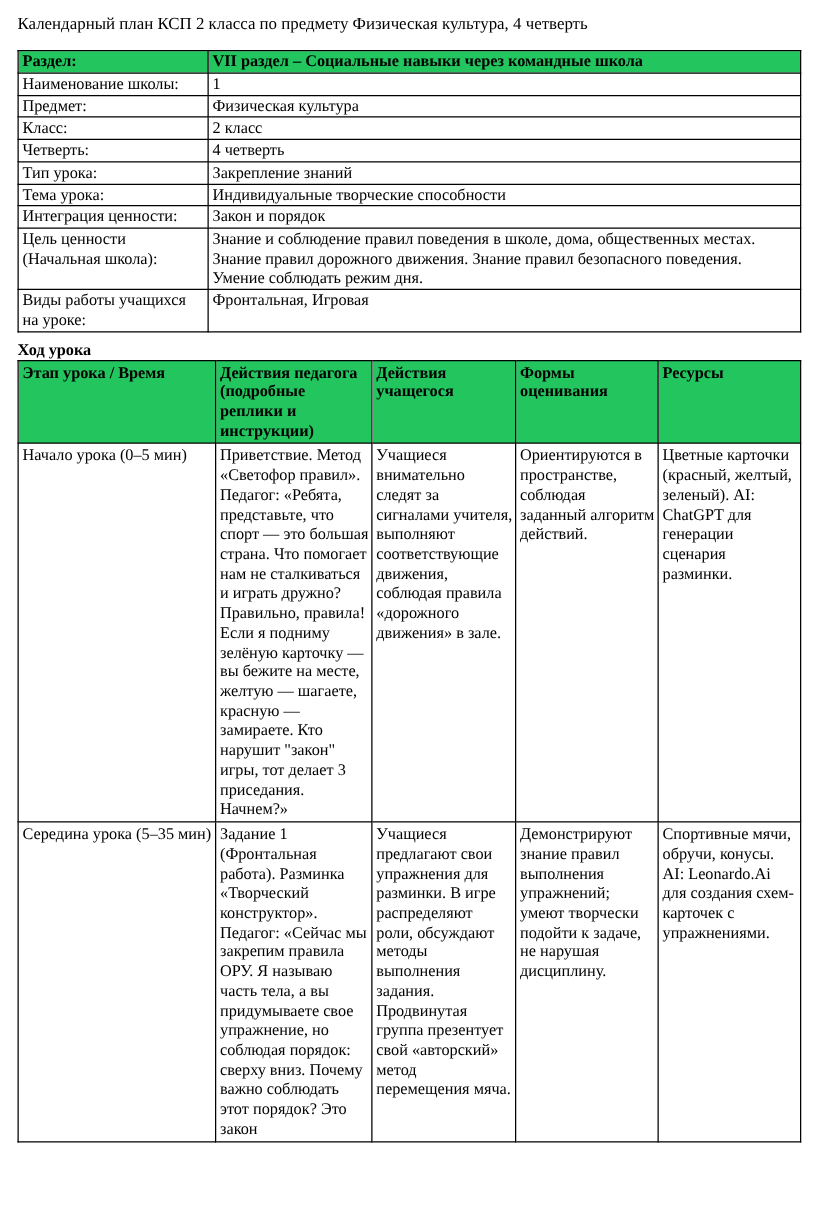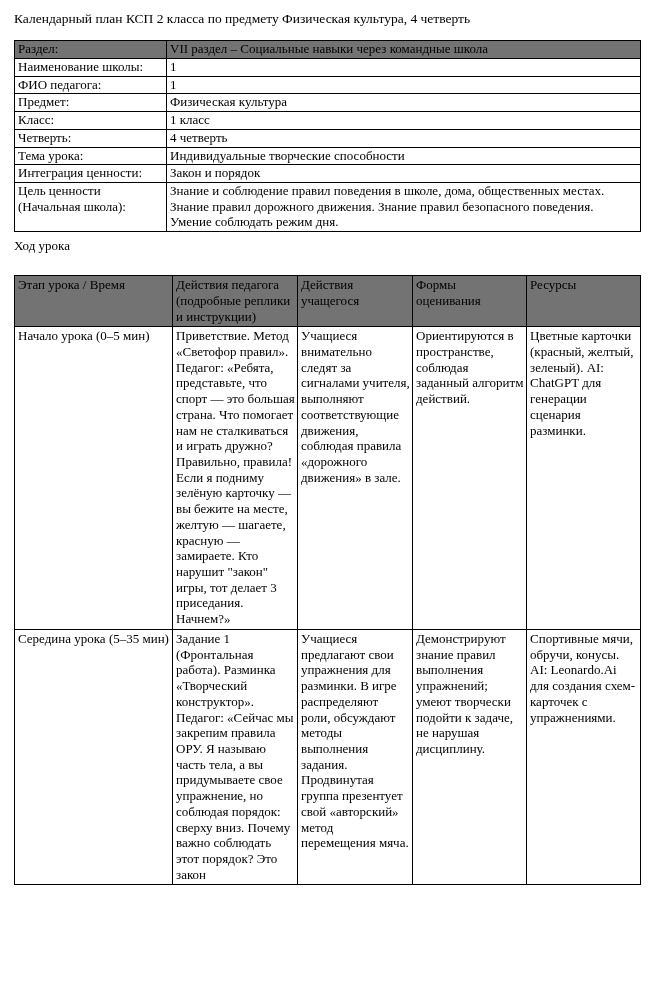--- a/index.html
+++ b/index.html
@@ -32,25 +32,25 @@
   }
   td, th {
     border: 1px solid #000000;
     vertical-align: top;
     text-align: left;
     font-weight: normal;
     padding: 0 2px 1px 3px;
     overflow: hidden;
     word-wrap: break-word;
   }
-  .shaded { background: #737373; }
+  .shaded { background: #22c55e; font-weight: bold; }
   .section-heading {
     font-size: 13px;
-    margin: 6px 0 21px 0;
-    font-weight: normal;
+    margin: 6px 0 0 0;
+    font-weight: bold;
   }
   .info-table { margin-bottom: 0; }
   .lesson-table td, .lesson-table th { padding: 1px 2px 2px 3px; }
 </style>
 </head>
 <body>
 
 <div class="page">
 
   <p class="doc-title">Календарный план КСП 2 класса по предмету Физическая культура, 4 четверть</p>
@@ -63,46 +63,50 @@
     <tbody>
       <tr>
         <td class="shaded">Раздел:</td>
         <td class="shaded">VII раздел – Социальные навыки через командные школа</td>
       </tr>
       <tr>
         <td>Наименование школы:</td>
         <td>1</td>
       </tr>
       <tr>
-        <td>ФИО педагога:</td>
-        <td>1</td>
-      </tr>
-      <tr>
         <td>Предмет:</td>
         <td>Физическая культура</td>
       </tr>
       <tr>
         <td>Класс:</td>
-        <td>1 класс</td>
+        <td>2 класс</td>
       </tr>
       <tr>
         <td>Четверть:</td>
         <td>4 четверть</td>
+      </tr>
+      <tr>
+        <td>Тип урока:</td>
+        <td>Закрепление знаний</td>
       </tr>
       <tr>
         <td>Тема урока:</td>
         <td>Индивидуальные творческие способности</td>
       </tr>
       <tr>
         <td>Интеграция ценности:</td>
         <td>Закон и порядок</td>
       </tr>
       <tr>
         <td>Цель ценности (Начальная школа):</td>
         <td>Знание и соблюдение правил поведения в школе, дома, общественных местах. Знание правил дорожного движения. Знание правил безопасного поведения. Умение соблюдать режим дня.</td>
+      </tr>
+      <tr>
+        <td>Виды работы учащихся на уроке:</td>
+        <td>Фронтальная, Игровая</td>
       </tr>
     </tbody>
   </table>
 
   <p class="section-heading">Ход урока</p>
 
   <table class="lesson-table">
     <colgroup>
       <col style="width:158px">
         <col style="width:125px">

